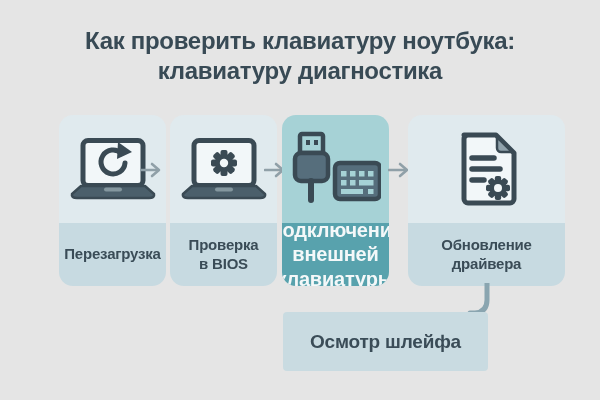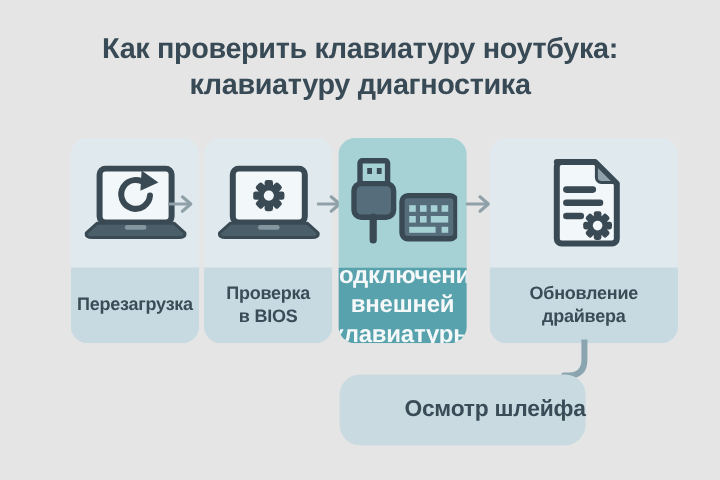--- a/index.html
+++ b/index.html
@@ -41,22 +41,22 @@
   #card2{left:160px;width:107px;margin-left:10px;}
   #card3{left:282px;width:107px;}
   #card4{left:408px;width:157px;}
   .flow-arrow{position:absolute;top:162px;width:22px;height:16px;}
   #arrow1{left:140px;}
   #arrow2{left:264px;}
   #arrow3{left:388px;}
   .connector{position:absolute;left:458px;top:283px;width:52px;height:34px;}
   .branch-pill{
     position:absolute;left:283px;top:312px;width:205px;height:59px;
-    background:#c9dbe1;border-radius:17px;
-    display:flex;align-items:center;justify-content:flex-end;
+    background:#c9dbe1;border-radius:4px;
+    display:flex;align-items:center;justify-content:center;
     color:#3a4c57;font-size:19px;font-weight:bold;letter-spacing:-0.2px;
   }
 </style>
 </head>
 <body>
 
 <div class="canvas">
 
   <div class="title">
     <div>Как проверить клавиатуру ноутбука:</div>

